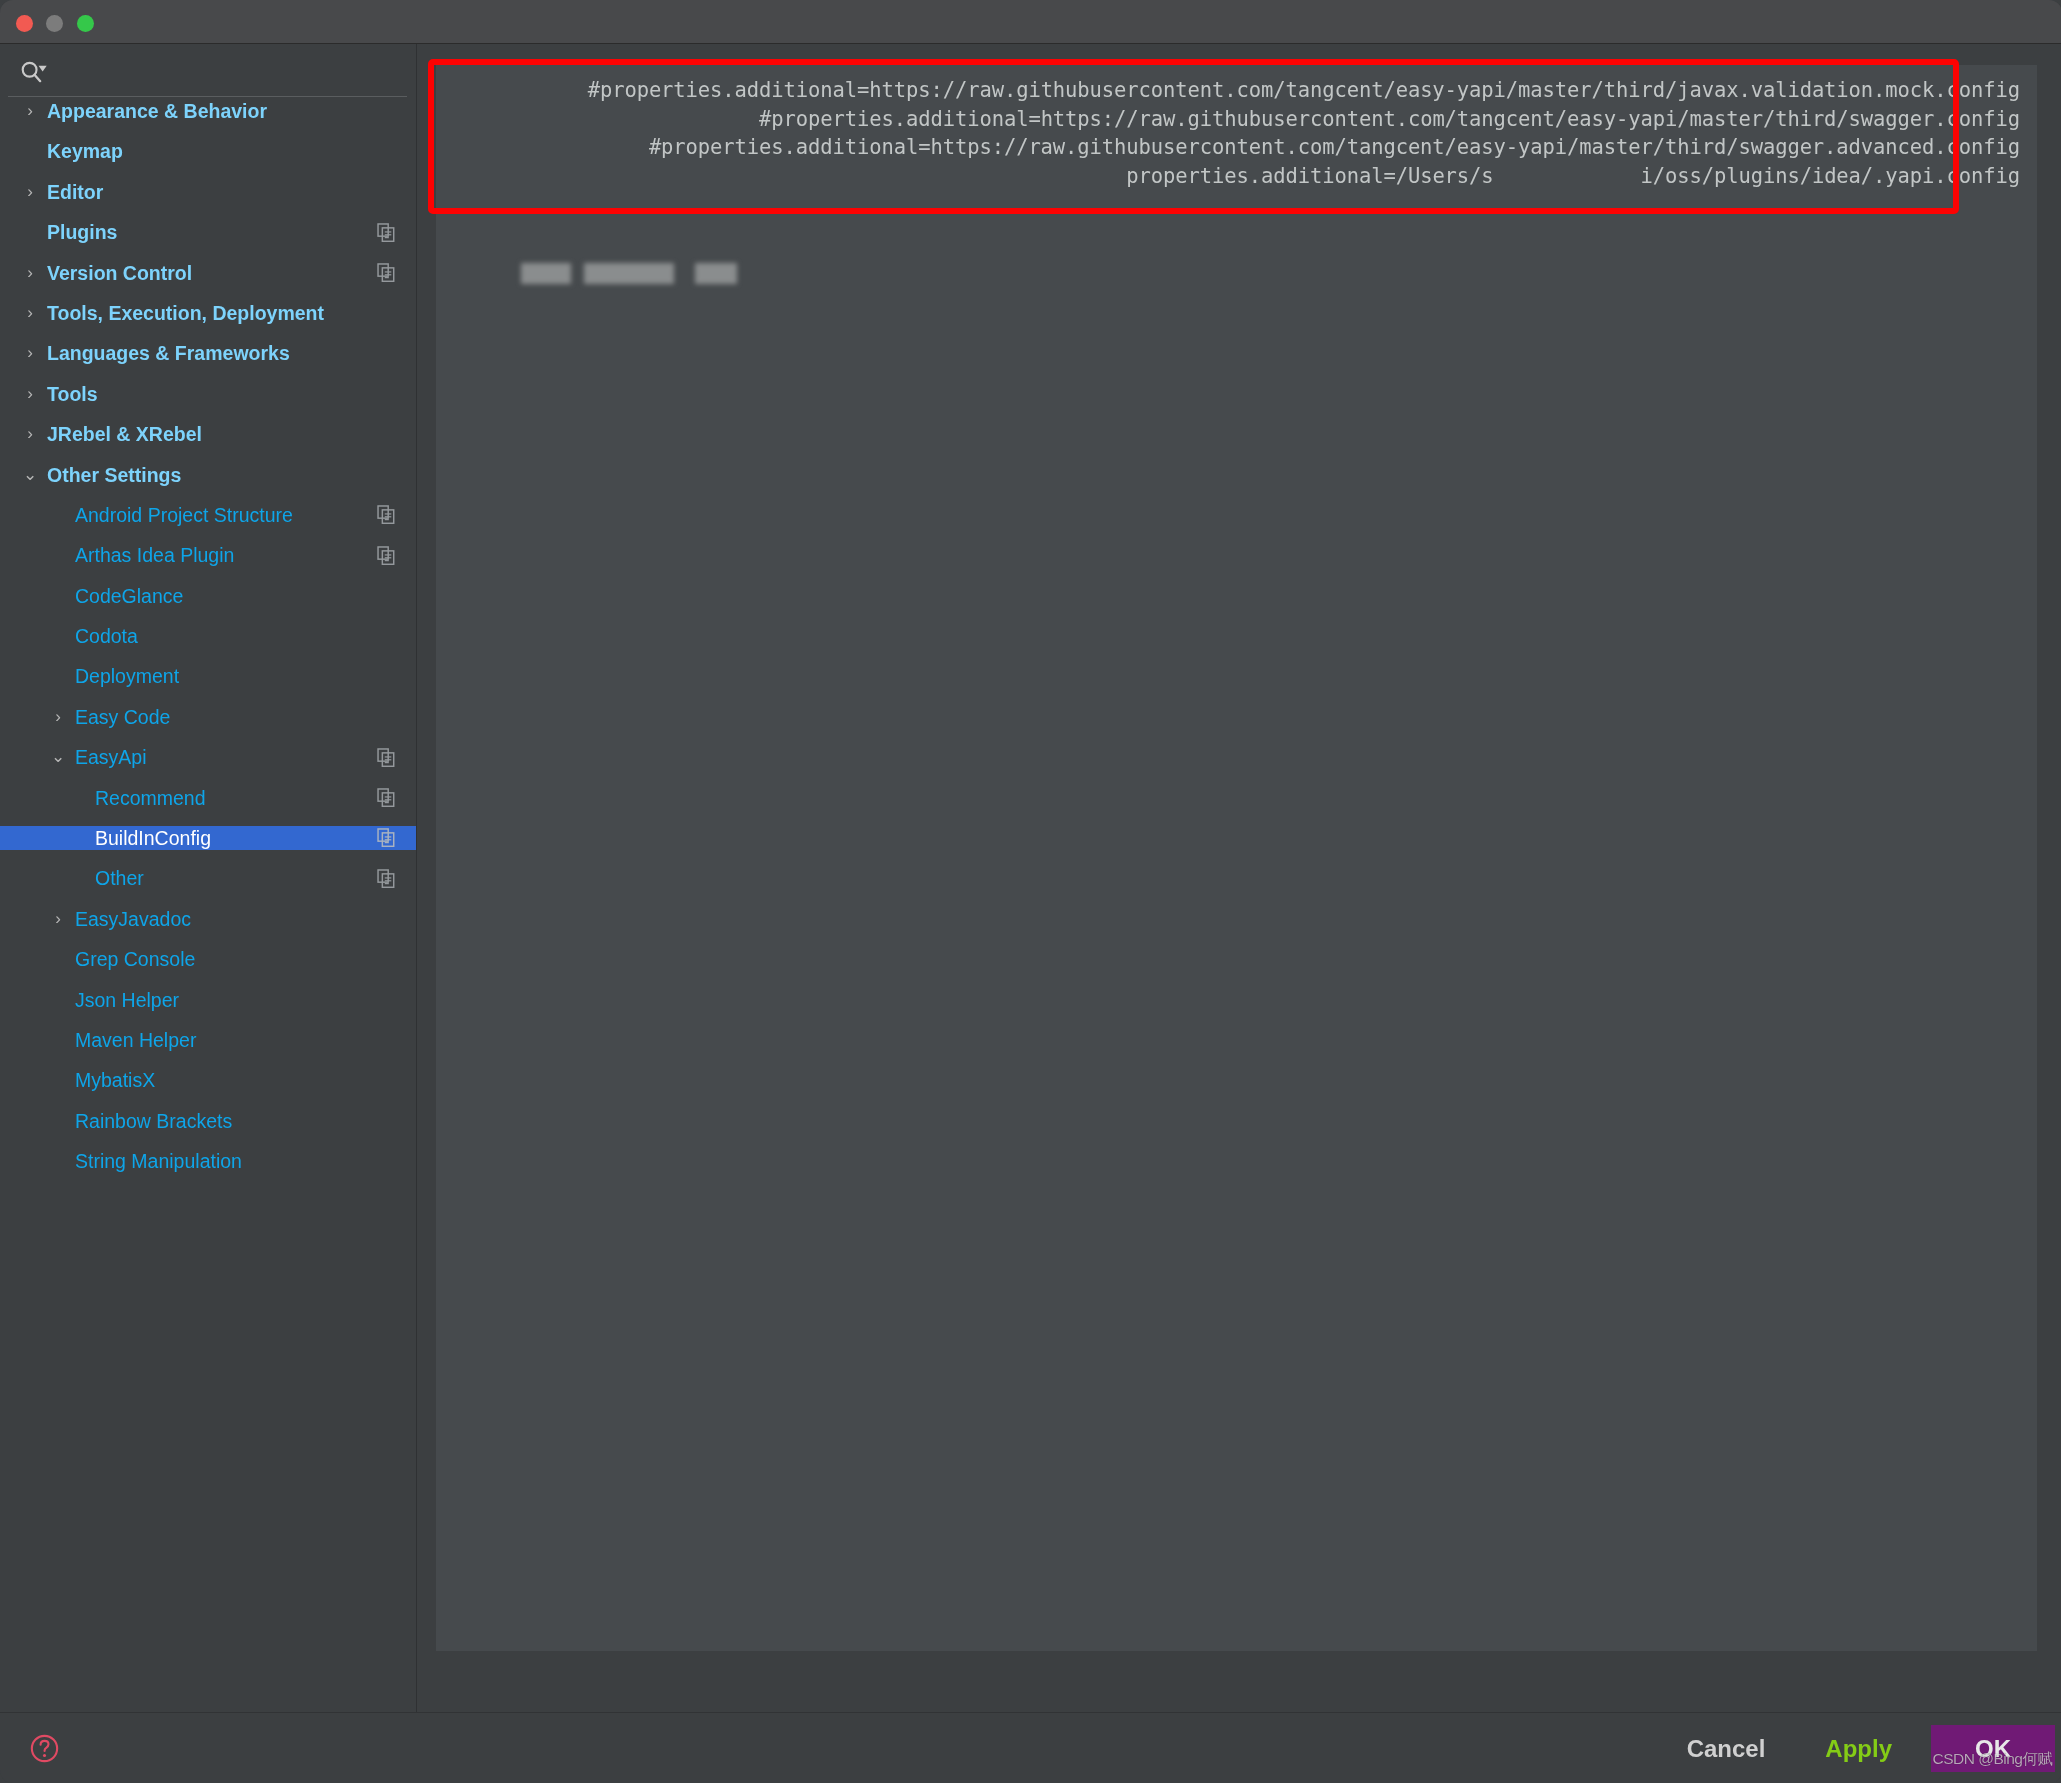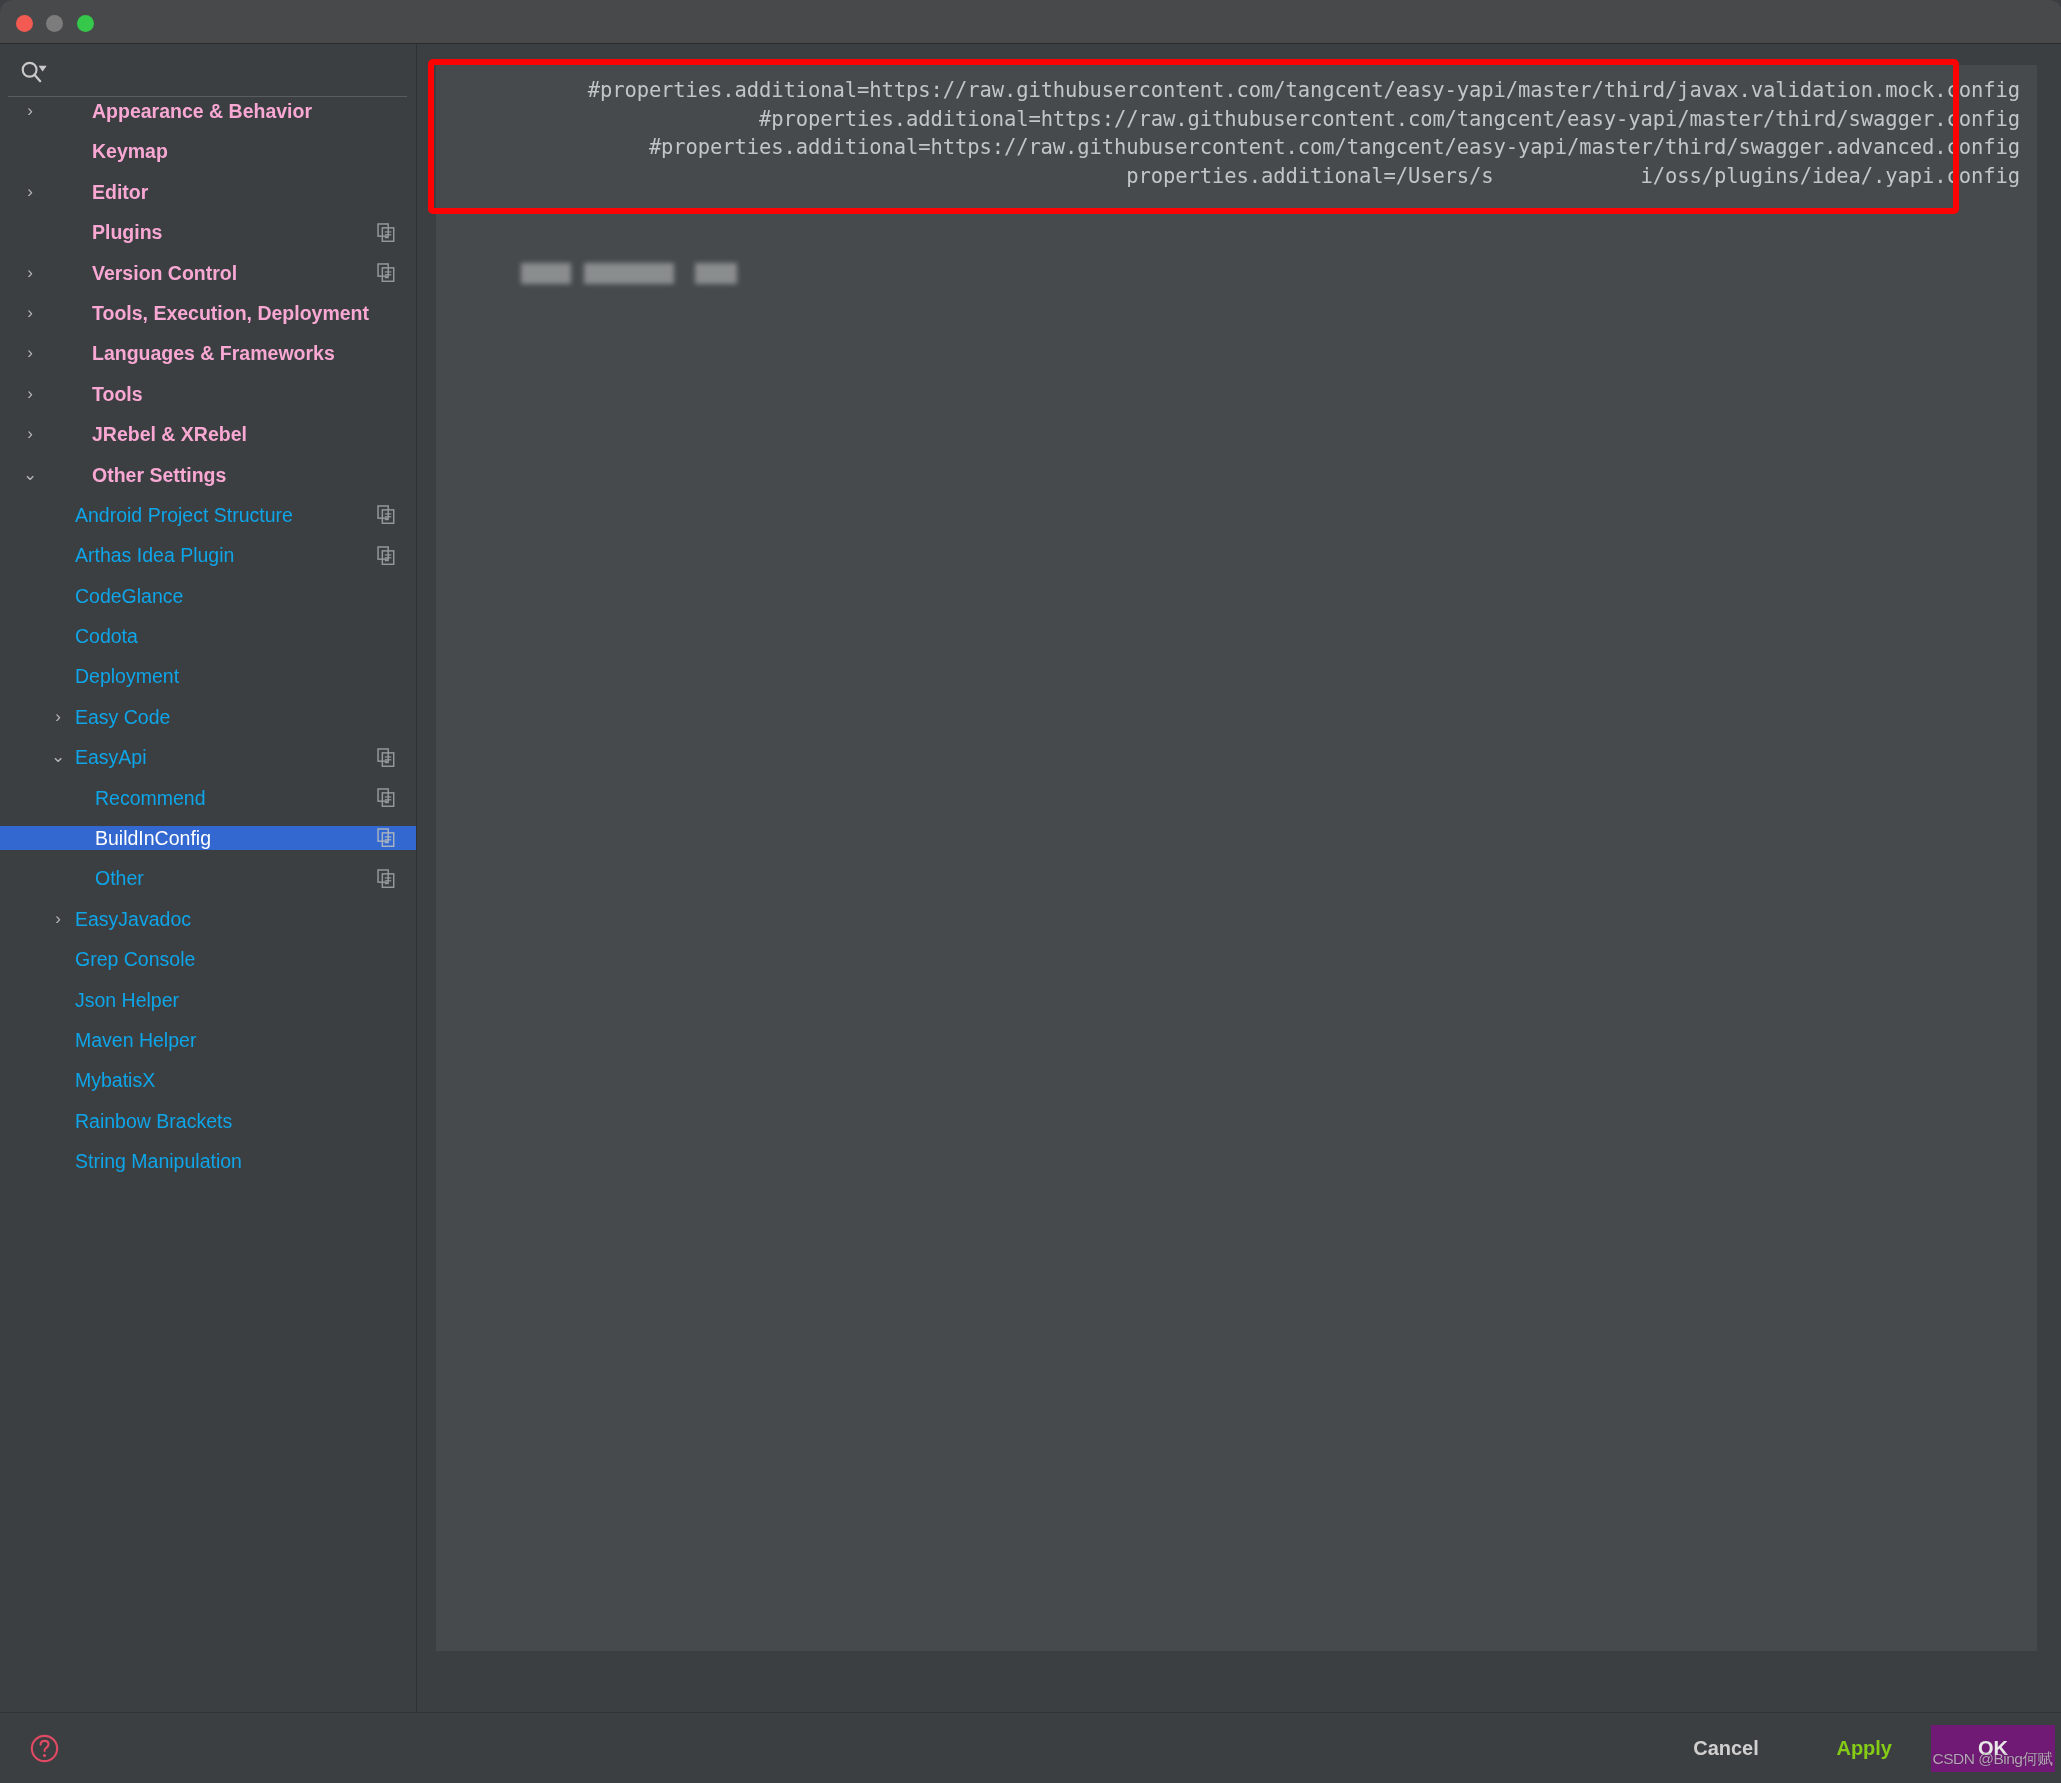--- a/index.html
+++ b/index.html
@@ -125,21 +125,21 @@
   .tree-row .label {
     position: absolute;
     top: 0;
     height: 24.4px;
     line-height: 24.4px;
     color: #0ea5e9;
     font-size: 19.5px;
     white-space: nowrap;
   }
   .tree-row.lvl0 > .arrow { left: 21px; }
-  .tree-row.lvl0 > .label { left: 47px; font-weight: bold; color: #f9a8d4; margin-left: 45px; }
+  .tree-row.lvl0 > .label { left: 47px; font-weight: bold; color: #7dd3fc; }
   .tree-row.lvl1 > .arrow { left: 49px; }
   .tree-row.lvl1 > .label { left: 75px; }
   .tree-row.lvl2 > .label { left: 95px; }
 
   .tree-row .copy-icon {
     position: absolute;
     right: 21px; top: 2.4px;
     width: 18px; height: 19.5px;
     opacity: 0.72;
   }
@@ -252,21 +252,21 @@
     position: absolute;
     left: 29px; top: 19.5px;
     width: 31px; height: 31px;
   }
   .dlg-btn {
     position: absolute;
     top: 12.2px;
     height: 47px;
     line-height: 47px;
     text-align: center;
-    font-size: 20px;
+    font-size: 24px;
     font-weight: bold;
     font-family: "Liberation Sans", sans-serif;
     border: 0;
     outline: none;
     background: transparent;
     color: #d0d0d0;
     cursor: pointer;
     padding: 0;
   }
   #btn-cancel { left: 1661px; width: 130px; }

